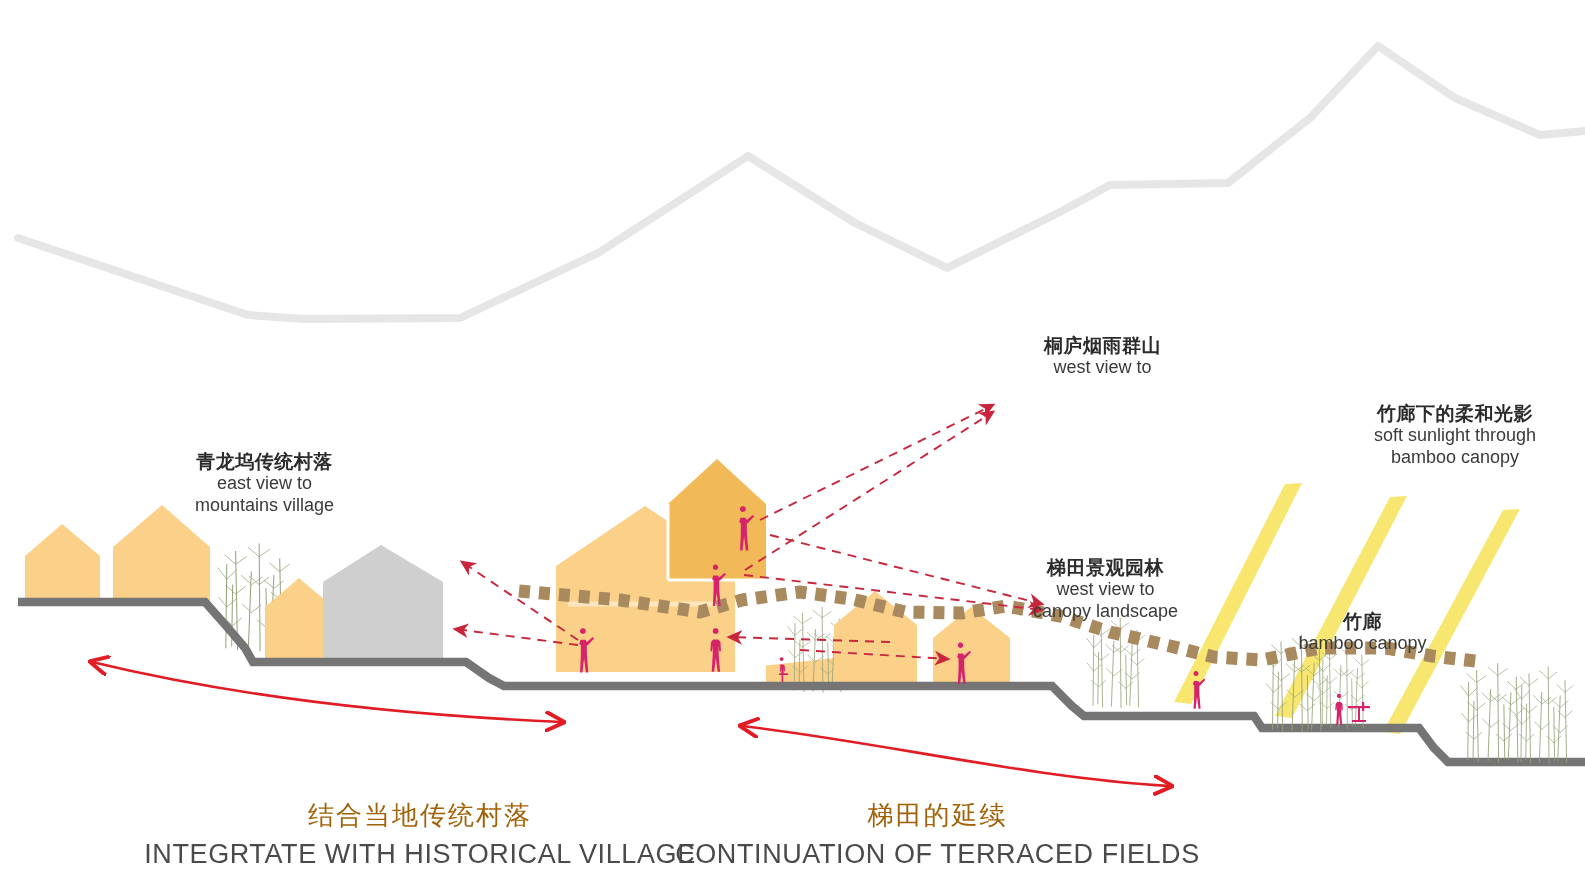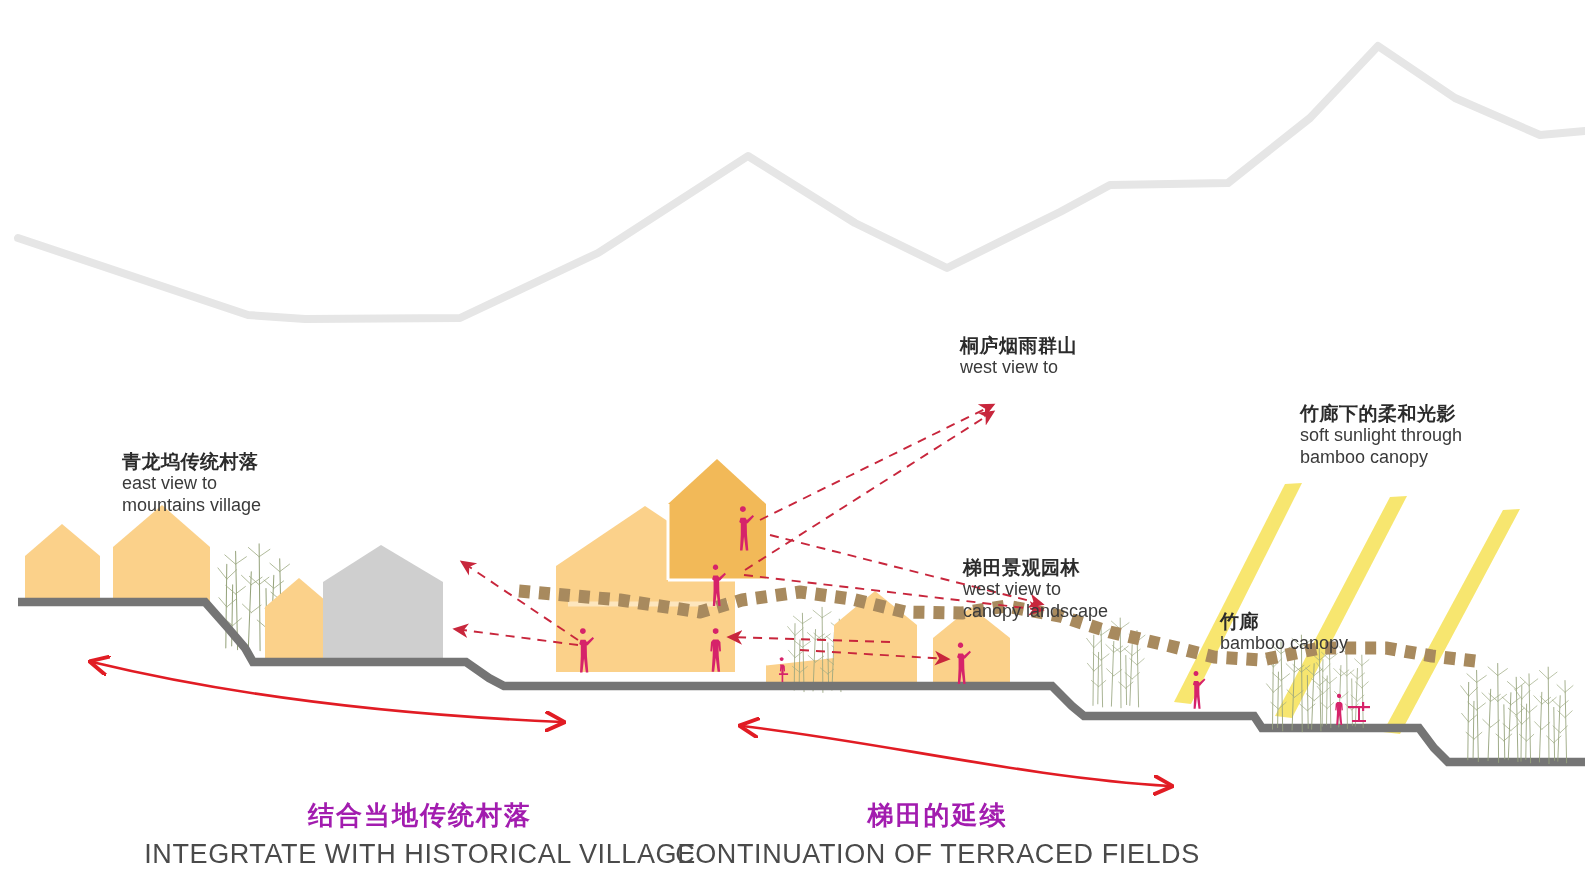--- a/index.html
+++ b/index.html
@@ -5,33 +5,33 @@
   html,body{margin:0;padding:0;background:#ffffff;}
   body{
     width:1585px;height:892px;overflow:hidden;position:relative;
     font-family:"Liberation Sans","DejaVu Sans",sans-serif;
     -webkit-font-smoothing:antialiased;
   }
   #stage{position:absolute;left:0;top:0;width:1585px;height:892px;}
   svg#scene{position:absolute;left:0;top:0;width:1585px;height:892px;display:block;}
 
   
-  .anno{position:absolute;line-height:1.22;}
+  .anno{position:absolute;text-align:center;line-height:1.22;}
   .anno .cn{font-size:19px;font-weight:bold;color:#2b2b2b;letter-spacing:.5px;white-space:pre;}
   .anno .en{font-size:18px;color:#3a3a3a;white-space:pre;}
 
   #anno-village{left:122px;top:450px;width:285px;}
   #anno-tonglu{left:960px;top:334px;width:285px;}
   #anno-terrace{left:963px;top:556px;width:285px;}
   #anno-soft{left:1300px;top:402px;width:310px;}
   #anno-bamboo{left:1220px;top:610px;width:285px;}
 
   
   .caption{position:absolute;text-align:center;}
-  .caption .cn{font-size:26px;font-weight:bold;color:#a21caf;letter-spacing:2px;white-space:pre;}
+  .caption .cn{font-size:26px;font-weight:normal;color:#a16207;letter-spacing:2px;white-space:pre;}
   .caption .en{font-size:27px;color:#4a4a4a;letter-spacing:.6px;margin-top:6px;white-space:pre;}
   #cap-left{left:135px;top:798px;width:570px;}
   #cap-right{left:660px;top:798px;width:555px;}
 </style>
 </head>
 <body>
 
 <div id="stage">
 
   <svg id="scene" viewBox="0 0 1585 892" xmlns="http://www.w3.org/2000/svg">

